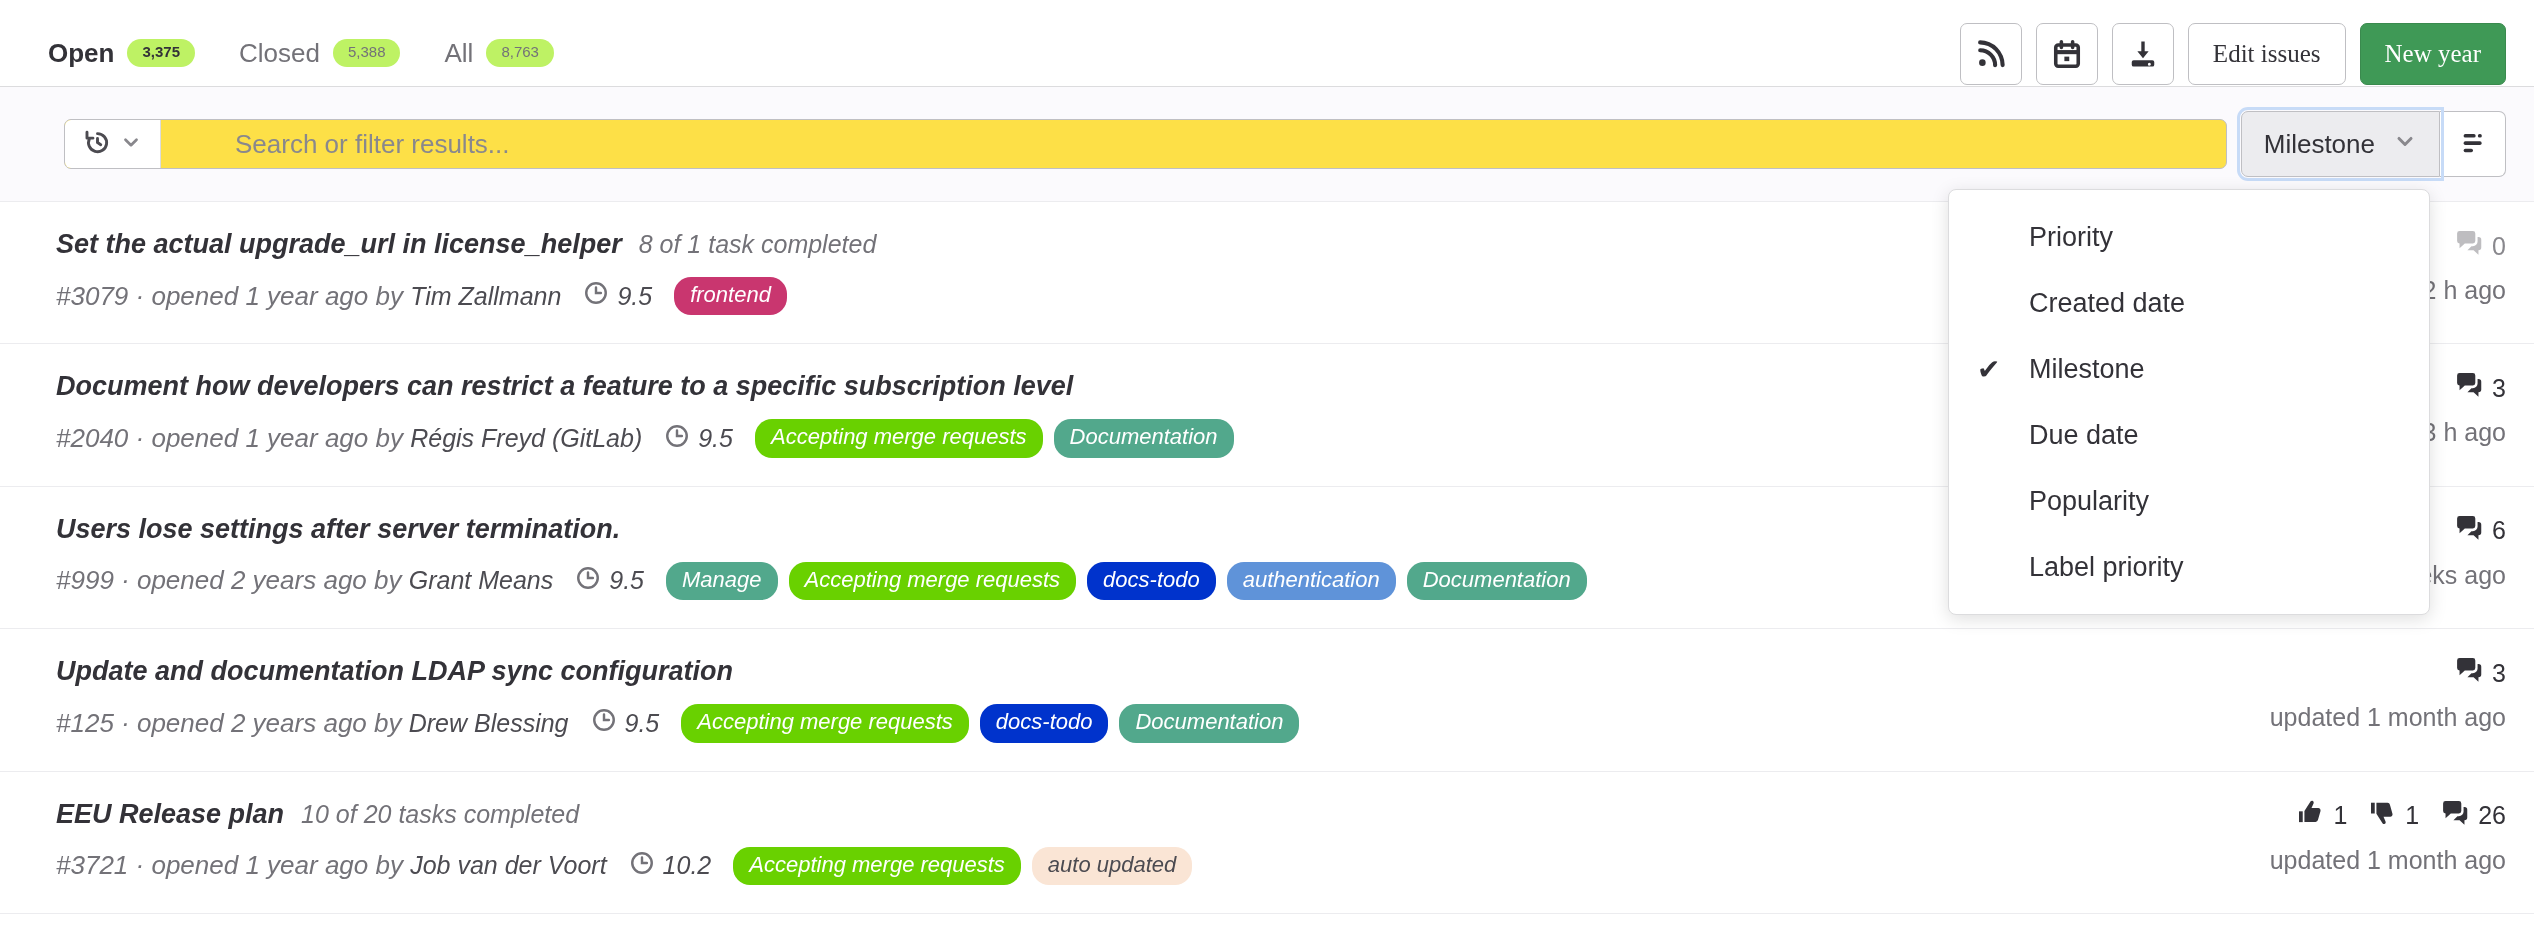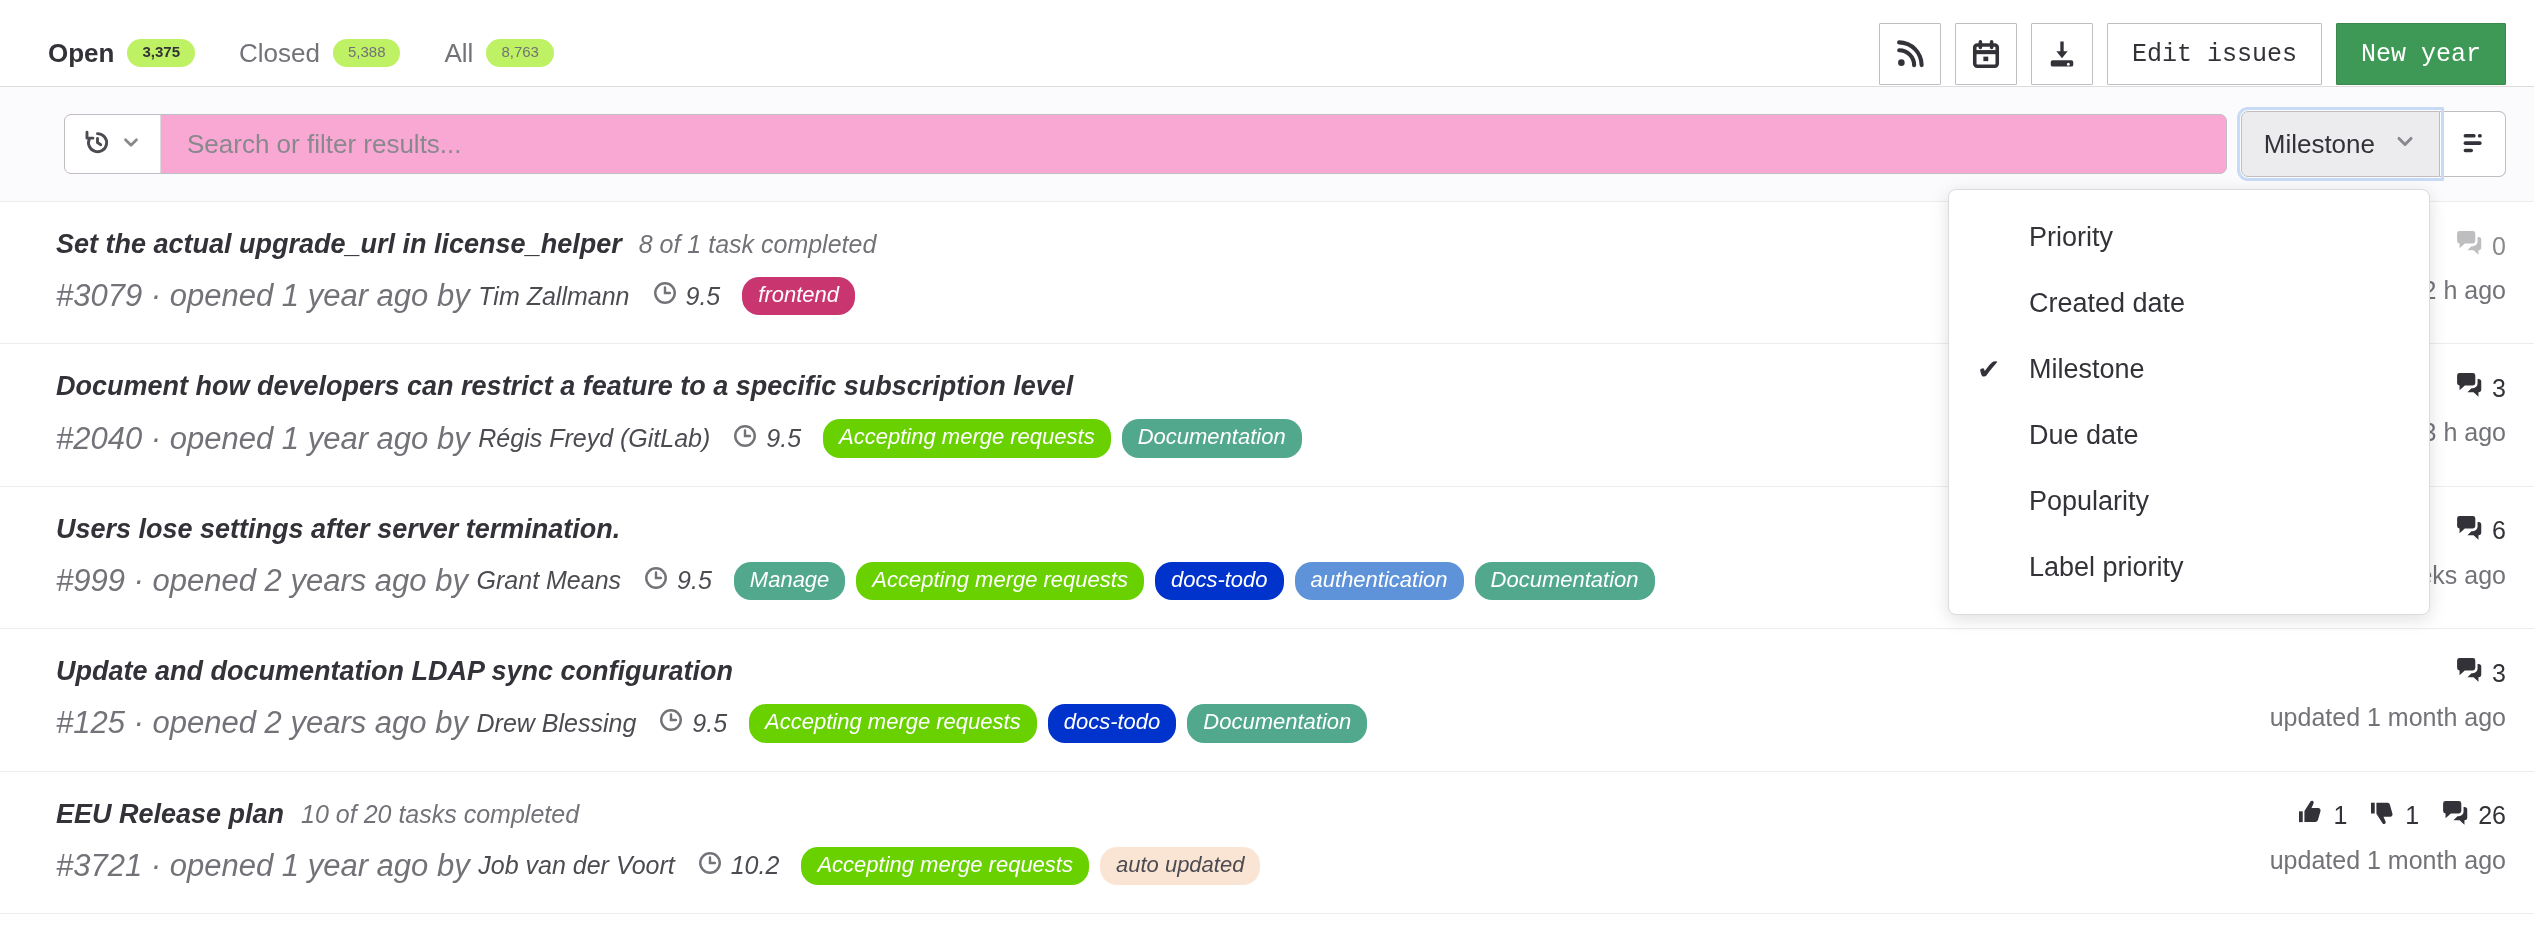--- a/index.html
+++ b/index.html
@@ -53,25 +53,25 @@
 
   
   .actions {
     display: flex; align-items: center; gap: 14px;
     margin-left: auto;
     padding-top: 23px;
   }
   .btn {
     height: 62px;
     border: 1px solid #bfbfc3;
-    border-radius: 1px;
+    border-radius: 7px;
     background: #fff;
     color: #333238;
     font-size: 25px;
-    font-family: Liberation Mono, monospace;
+    font-family: Liberation Serif, serif;
     display: flex; align-items: center; justify-content: center;
     cursor: pointer;
     padding: 0 24px;
     white-space: nowrap;
   }
   .btn.icon-only { width: 62px; padding: 0; }
   .btn.primary {
     background: #3f9956;
     border-color: #3a8a4e;
     color: #fff;
@@ -83,25 +83,26 @@
     height: 115px;
     background: #fbfafd;
     border-bottom: 1px solid #ececef;
     display: flex; align-items: center;
     padding: 0 28px 0 64px;
     position: relative;
   }
   .search-wrap {
     flex: 1;
     display: flex;
-    height: 60px;
+    height: 50px;
     border: 1px solid #bfbfc3;
     border-radius: 7px;
-    background: #f9a8d4;
+    background: #fde047;
     overflow: hidden;
+    gap: 48px;
   }
   .hist-btn {
     width: 96px;
     border-right: 1px solid #dcdcde;
     display: flex; align-items: center; justify-content: center;
     gap: 8px;
     cursor: pointer;
     background: #fff;
   }
   .search-input {
@@ -187,21 +188,21 @@
     font-weight: 700;
     color: #333238;
     cursor: pointer;
   }
   .task-status { font-size: 25px; color: #737278; }
   .issue-meta-line {
     display: flex; align-items: center; gap: 0;
     margin-top: 17px;
     flex-wrap: wrap;
   }
-  .meta-text { font-size: 31px; color: #737278; white-space: pre; }
+  .meta-text { font-size: 26px; color: #737278; white-space: pre; }
   .meta-author { font-size: 25px; color: #4c4b51; font-weight: 400; }
   .milestone {
     display: inline-flex; align-items: center; gap: 8px;
     font-size: 25px; color: #4c4b51;
     margin-left: 22px;
     cursor: pointer;
   }
   .labels { display: inline-flex; gap: 11px; margin-left: 22px; flex-wrap: nowrap; }
   .label {
     font-size: 22px;

